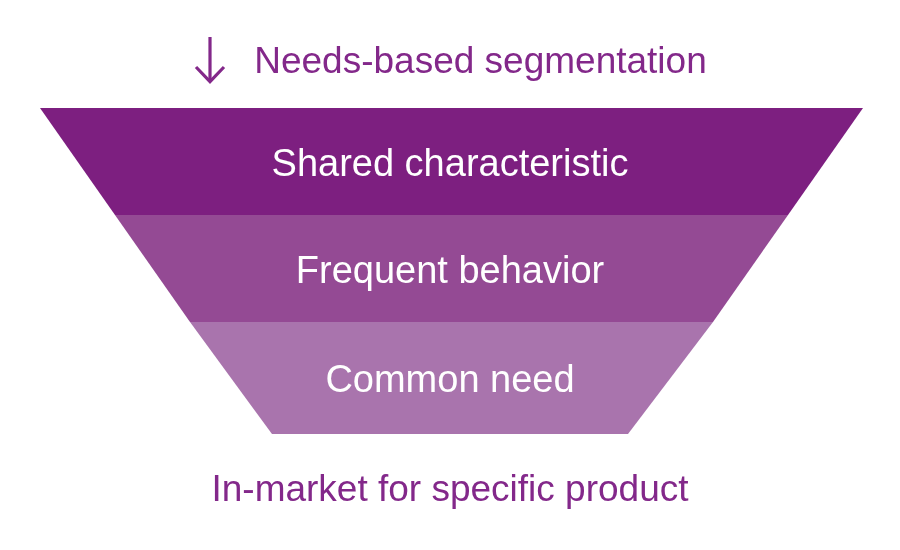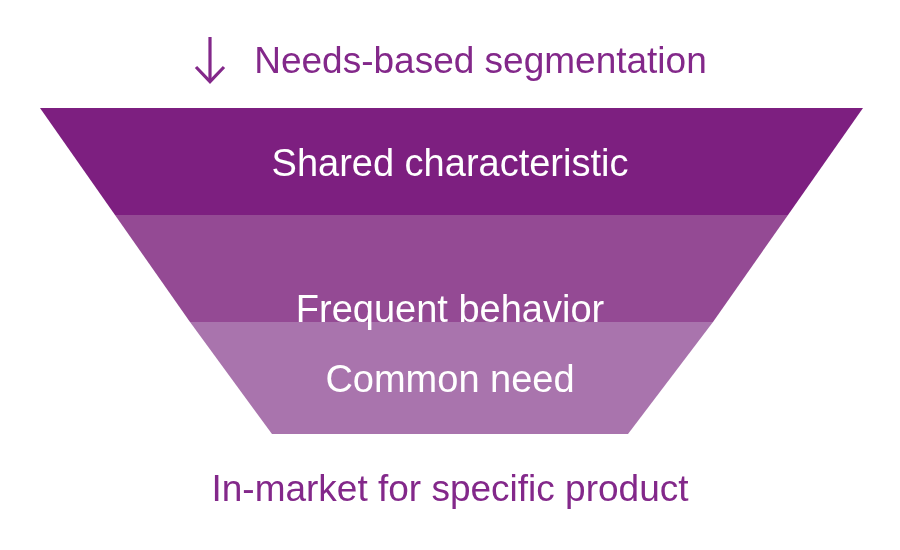--- a/index.html
+++ b/index.html
@@ -98,21 +98,21 @@
 <div id="stage" style="background: rgb(255, 255, 255);">
 
   <div class="funnel-wrap">
     <svg class="funnel-svg" width="900" height="550" viewBox="0 0 900 550" aria-hidden="true">
       <polygon points="40,108 863,108 788,215 115,215" fill="#7D1F80"></polygon>
       <polygon points="115,215 788,215 713,322 190,322" fill="#944A94"></polygon>
       <polygon points="190,322 713,322 628,434 272,434" fill="#A974AD"></polygon>
     </svg>
 
     <div class="band-label b0" style="color: rgb(255, 255, 255);">Shared characteristic</div>
-    <div class="band-label b1" style="color: rgb(255, 255, 255); margin-top: 39px;">Frequent behavior</div>
+    <div class="band-label b1" style="color: rgb(255, 255, 255);">Frequent behavior</div>
     <div class="band-label b2" style="color: rgb(255, 255, 255);">Common need</div>
   </div>
 
   <div class="header-row">
     <svg class="arrow-icon" viewBox="0 0 34 48">
       <line x1="17" y1="1" x2="17" y2="45" stroke="#83288A" stroke-width="3.2"></line>
       <polyline points="3,31 17,45.6 31,31" fill="none" stroke="#83288A" stroke-width="3.2" stroke-linecap="butt" stroke-linejoin="miter"></polyline>
     </svg>
     <div class="header-title" style="color: rgb(131, 40, 138);">Needs-based segmentation</div>
   </div>

